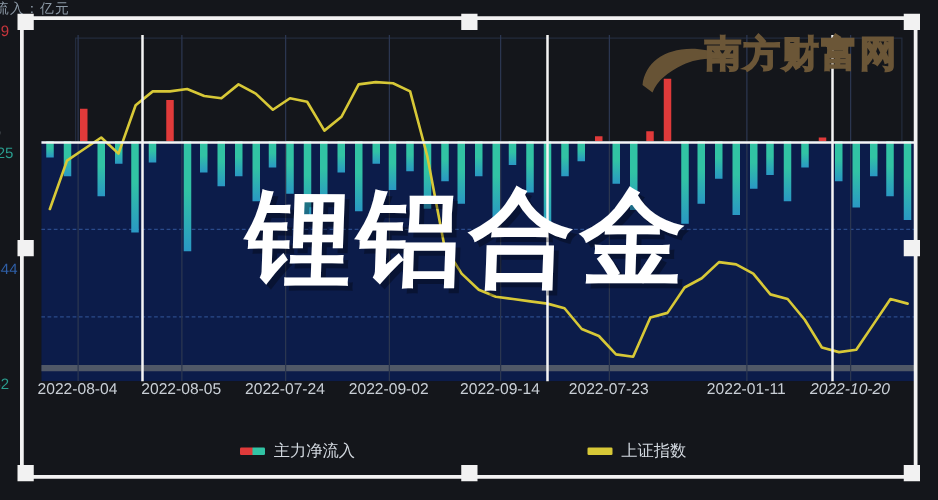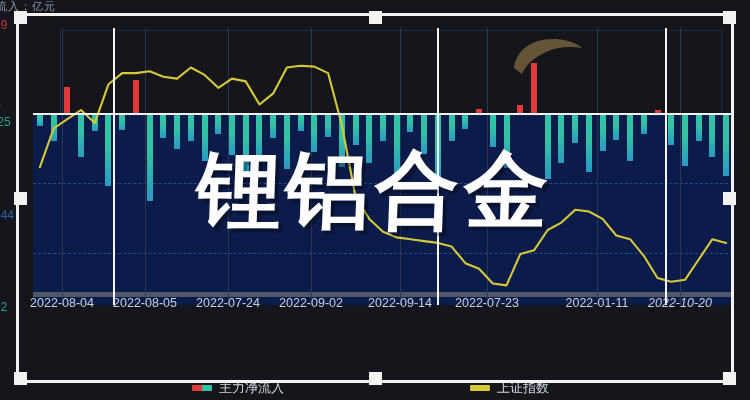--- a/index.html
+++ b/index.html
@@ -101,31 +101,31 @@
     text-align:center;
     font-size:84px;font-weight:bold;color:#ffffff;
     letter-spacing:5px;line-height:1;
     font-family:"DejaVu Sans",sans-serif;
     text-shadow:4px 4px 0 rgba(0,0,0,.30);
     transform:skewX(-2deg);
     white-space:nowrap;
   }
 
   
-  .xaxis{position:absolute;left:0;top:296px;width:750px;height:22px;}
+  .xaxis{position:absolute;left:0;top:304px;width:750px;height:22px;}
   .xlab{
     position:absolute;font-size:12.5px;color:#c9cfd6;white-space:nowrap;
     transform:translateX(-50%);
   }
 
   
   .legend{
     position:absolute;left:0;top:352px;width:750px;height:24px;
   }
-  .lg{position:absolute;display:flex;align-items:center;gap:7px;margin-top:27px;}
+  .lg{position:absolute;display:flex;align-items:center;gap:7px;}
   .sw{display:inline-block;width:20px;height:6px;border-radius:1px;}
   .sw.dual{background:linear-gradient(90deg,#e03a3a 0 48%,#31c3a4 52% 100%);}
   .sw.yellow{background:#d7c837;}
   .lg span.t{font-size:13px;color:#d3d9e0;font-family:"DejaVu Sans",sans-serif;}
 </style>
 </head>
 <body>
 
 <div id="root">
 
@@ -220,20 +220,21 @@
         <div class="vline" style="left: 80px;"></div>
         <div class="vline" style="left: 404px;"></div>
         <div class="vline" style="left: 632px;"></div>
       </div>
   </div>
 
   <div class="wm">
     <svg class="wm-swoosh" viewBox="0 0 72 42">
       <path d="M2 34 C4 16 20 4 44 5 C58 6 66 10 70 14 C58 12 44 13 34 18 C22 24 14 30 10 40 Z" fill="#6b5637" opacity="0.95"></path>
     </svg>
+    <div class="wm-cn">南方财富网</div>
   </div>
 
   <div class="headline">锂铝合金</div>
 
   <div class="xaxis" id="xaxis">
       <div class="xlab" style="left: 62px;">2022-08-04</div>
       <div class="xlab" style="left: 145px;">2022-08-05</div>
       <div class="xlab" style="left: 228px;">2022-07-24</div>
       <div class="xlab" style="left: 311px;">2022-09-02</div>
       <div class="xlab" style="left: 400px;">2022-09-14</div>

